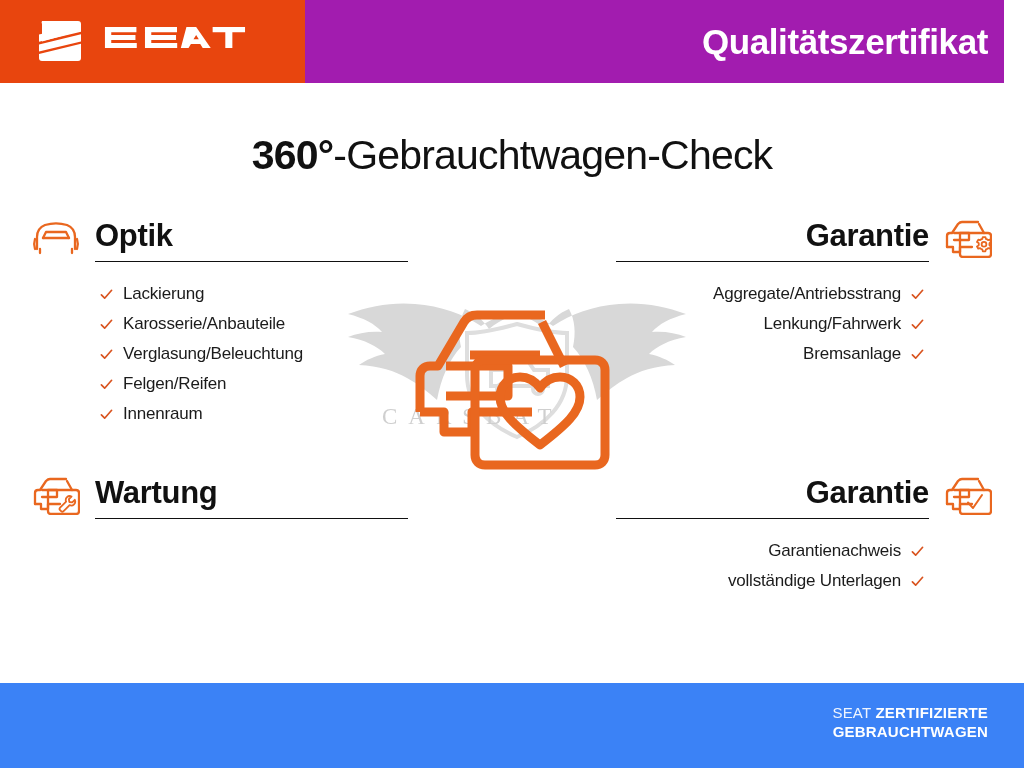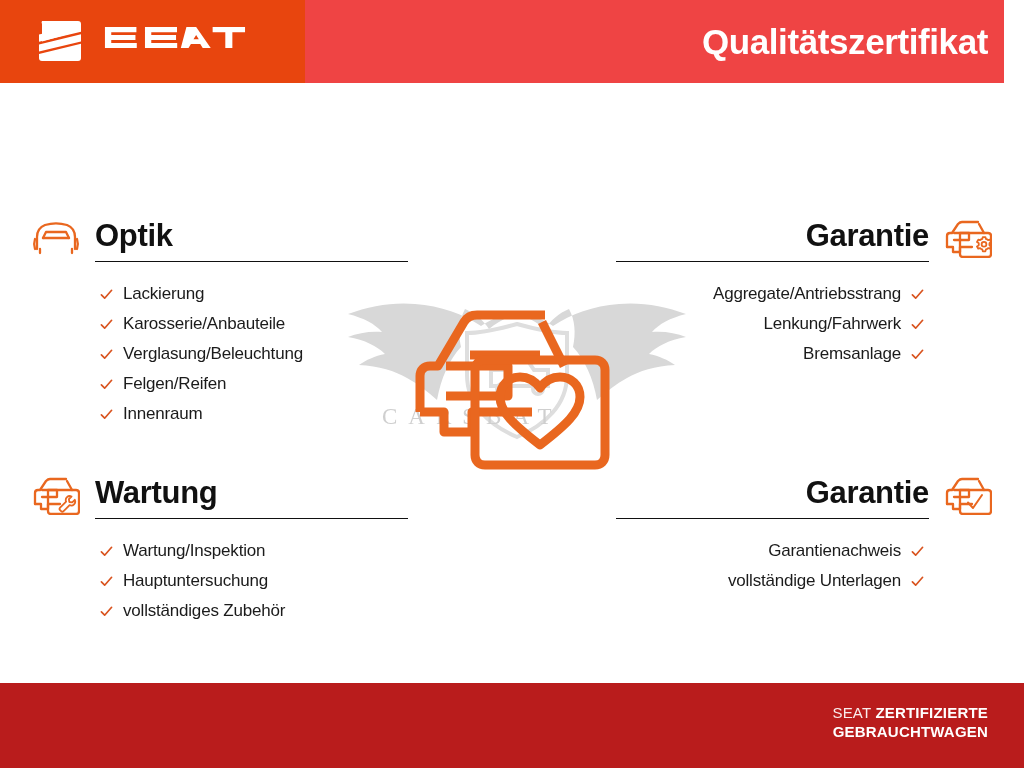--- a/index.html
+++ b/index.html
@@ -6,21 +6,21 @@
   body{
     width:1024px;height:768px;
     background:#ffffff;
     font-family:"Liberation Sans", sans-serif;
     overflow:hidden;
     position:relative;
   }
   .page{position:relative;width:1024px;height:768px;background:#fff;}
 
   
-  .header{position:absolute;left:0;top:0;width:1004px;height:83px;background:#ef4444;}
+  .header{position:absolute;left:0;top:0;width:1004px;height:83px;background:#a21caf;}
   .header-left{position:absolute;left:0;top:0;width:305px;height:83px;background:#E8450E;}
   .seat-logo{position:absolute;left:38px;top:17px;width:228px;height:48px;}
   .seat-mark{position:absolute;left:0;top:0;width:44px;height:48px;}
   .seat-word{position:absolute;left:66px;top:6px;}
   .cert-title{
     position:absolute;left:0;top:0;width:1024px;height:83px;
     display:flex;align-items:center;justify-content:flex-end;
     padding-right:36px;box-sizing:border-box;
     color:#fff;font-size:35px;font-weight:bold;letter-spacing:-0.4px;
   }
@@ -62,21 +62,21 @@
   .sec-list{list-style:none;margin:0;padding:0;margin-top:13px;}
   .sec-list li{
     display:flex;align-items:center;gap:10px;
     font-size:17px;color:#1b1b1b;line-height:30px;letter-spacing:-0.2px;white-space:nowrap;
   }
   .sec-left .sec-list li{padding-left:68px;justify-content:flex-start;text-align:center;}
   .sec-right .sec-list li{padding-right:68px;justify-content:flex-end;}
   .chk{width:13px;height:13px;flex:0 0 auto;display:block;}
 
   
-  .footer{position:absolute;left:0;top:683px;width:1024px;height:85px;background:#b91c1c;}
+  .footer{position:absolute;left:0;top:683px;width:1024px;height:85px;background:#3b82f6;}
   .footer-txt{
     position:absolute;right:36px;top:20px;text-align:right;color:#fff;
     font-size:15px;line-height:19px;letter-spacing:0.2px;
   }
   .footer-txt .light{font-weight:normal;opacity:.92;}
   .footer-txt .bold{font-weight:bold;}
 </style>
 </head>
 <body>
 
@@ -98,20 +98,23 @@
           <path d="M43 4 h33.6 v5.4 H49.6 v3.1 H75.6 v5.1 H49.6 v3.3 H76.8 V26 H43 z"></path>
           <path d="M86.5 4 h10.2 L112 26 h-8.4 l-2.6-4.1 H91.2 L88.7 26 H80.6 z M93.9 16.9 h5.6 l-2.8-4.6 z"></path>
           <path d="M114 4 h34 v5.6 h-13.3 V26 h-7.4 V9.6 H114 z"></path>
         </g>
       </svg>
     </div>
 
     <div class="cert-title">Qualitätszertifikat</div>
   </div>
 
+  <div class="main-title">
+    <span class="deg">360°</span><span class="rest">-Gebrauchtwagen-Check</span>
+  </div>
 
   <svg class="watermark" viewBox="0 0 390 145">
     <g fill="#d8d8d8">
       <path d="M195 18 c-14 0 -26 5 -36 12 c-18 -12 -40 -20 -66 -22 c-22 -2 -45 2 -67 10 c16 4 27 10 34 18 c-12 -1 -24 1 -34 5 c17 3 29 9 37 17 c-10 2 -19 6 -26 11 c20 1 36 6 48 13 c11 6 21 14 30 22 c4 -22 12 -40 24 -53 c-3 -14 -2 -27 4 -38 c10 4 18 11 24 20 c8 -7 18 -12 28 -15 z"></path>
       <path d="M195 18 c14 0 26 5 36 12 c18 -12 40 -20 66 -22 c22 -2 45 2 67 10 c-16 4 -27 10 -34 18 c12 -1 24 1 34 5 c-17 3 -29 9 -37 17 c10 2 19 6 26 11 c-20 1 -36 6 -48 13 c-11 6 -21 14 -30 22 c-4 -22 -12 -40 -24 -53 c3 -14 2 -27 -4 -38 c-10 4 -18 11 -24 20 c-8 -7 -18 -12 -28 -15 z"></path>
     </g>
     <g fill="none" stroke="#dedede" stroke-width="4">
       <path d="M195 28 c-22 6 -38 9 -50 9 v42 c0 30 22 50 50 62 c28 -12 50 -32 50 -62 V37 c-12 0 -28 -3 -50 -9 z"></path>
       <path d="M169 74 h14 l7 -9 h16 l6 9 h14 v16 h-57 z"></path>
       <circle cx="180" cy="93" r="5"></circle>
@@ -232,40 +235,20 @@
           <path d="M3 27 h6 v5 h7 v-5 h12"></path>
           <path d="M10 13 h15 v7 H10"></path>
           <path d="M35 4 l5 9"></path>
           <path d="M16 13 h28 c2 0 3 1 3 3 v18 c0 2 -1 3 -3 3 H19 c-2 0 -3 -1 -3 -3 z" transform="translate(0,0)"></path>
           <path d="M39.5 19.5 a4 4 0 0 0 -5.4 5.2 l-6 6 a1.8 1.8 0 0 0 0 2.5 l1 1 a1.8 1.8 0 0 0 2.5 0 l6 -6 a4 4 0 0 0 5.2 -5.4 l-2.6 2.6 l-2.9 -.4 l-.4 -2.9 z" stroke-width="1.8"></path>
         </g>
       </svg>
       <div class="sec-title">Wartung</div>
       <div class="sec-rule"></div>
     </div>
-    <ul class="sec-list">
-      <li>
-        <svg class="chk" viewBox="0 0 14 14">
-            <path d="M1.5 7.5 L5 11 L12.5 2.5" fill="none" stroke="#D9531E" stroke-width="1.8" stroke-linecap="round" stroke-linejoin="round"></path>
-          </svg>
-        <span>Wartung/Inspektion</span>
-      </li>
-      <li>
-        <svg class="chk" viewBox="0 0 14 14">
-            <path d="M1.5 7.5 L5 11 L12.5 2.5" fill="none" stroke="#D9531E" stroke-width="1.8" stroke-linecap="round" stroke-linejoin="round"></path>
-          </svg>
-        <span>Hauptuntersuchung</span>
-      </li>
-      <li>
-        <svg class="chk" viewBox="0 0 14 14">
-            <path d="M1.5 7.5 L5 11 L12.5 2.5" fill="none" stroke="#D9531E" stroke-width="1.8" stroke-linecap="round" stroke-linejoin="round"></path>
-          </svg>
-        <span>vollständiges Zubehör</span>
-      </li>
-    </ul>
   </div>
 
   <div class="section sec-garantie sec-right">
     <div class="sec-head">
       <svg class="sec-icon" viewBox="0 0 48 38">
         <g fill="none" stroke="#E9671F" stroke-width="2.3" stroke-linejoin="round" stroke-linecap="round">
           <path d="M3 27 V16 c0 -2 1 -3 3 -3 h2 l6 -9 c1 -1 2 -2 4 -2 h16"></path>
           <path d="M3 27 h6 v5 h7 v-5 h12"></path>
           <path d="M10 13 h15 v7 H10"></path>
           <path d="M35 4 l5 9"></path>

